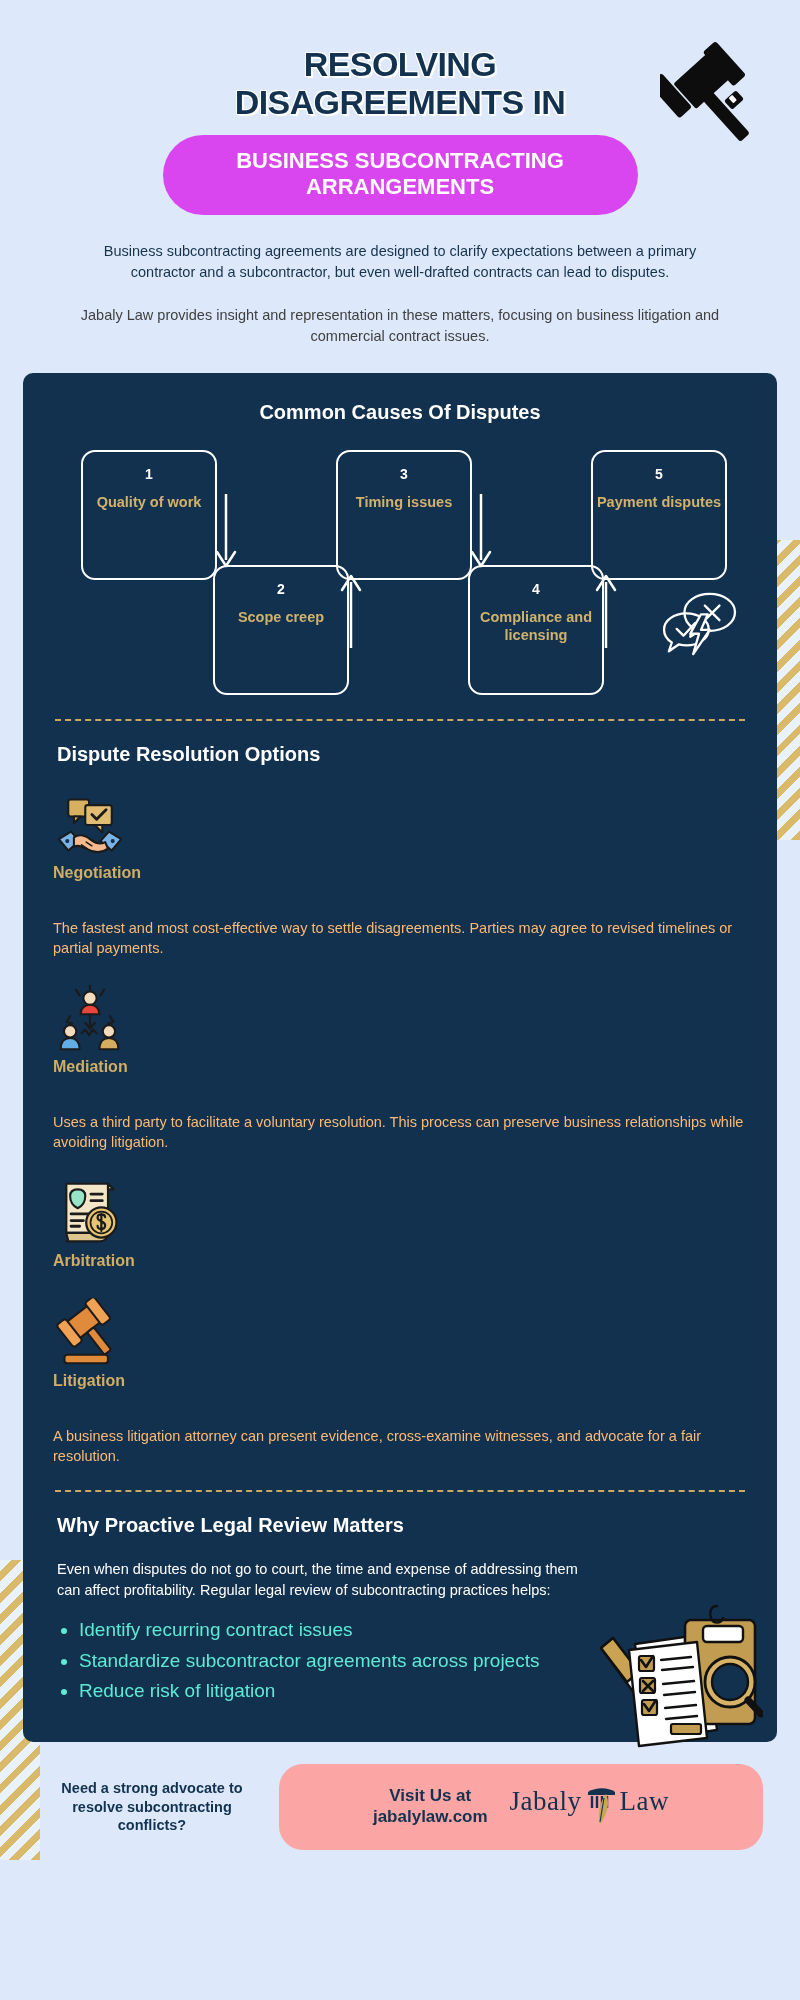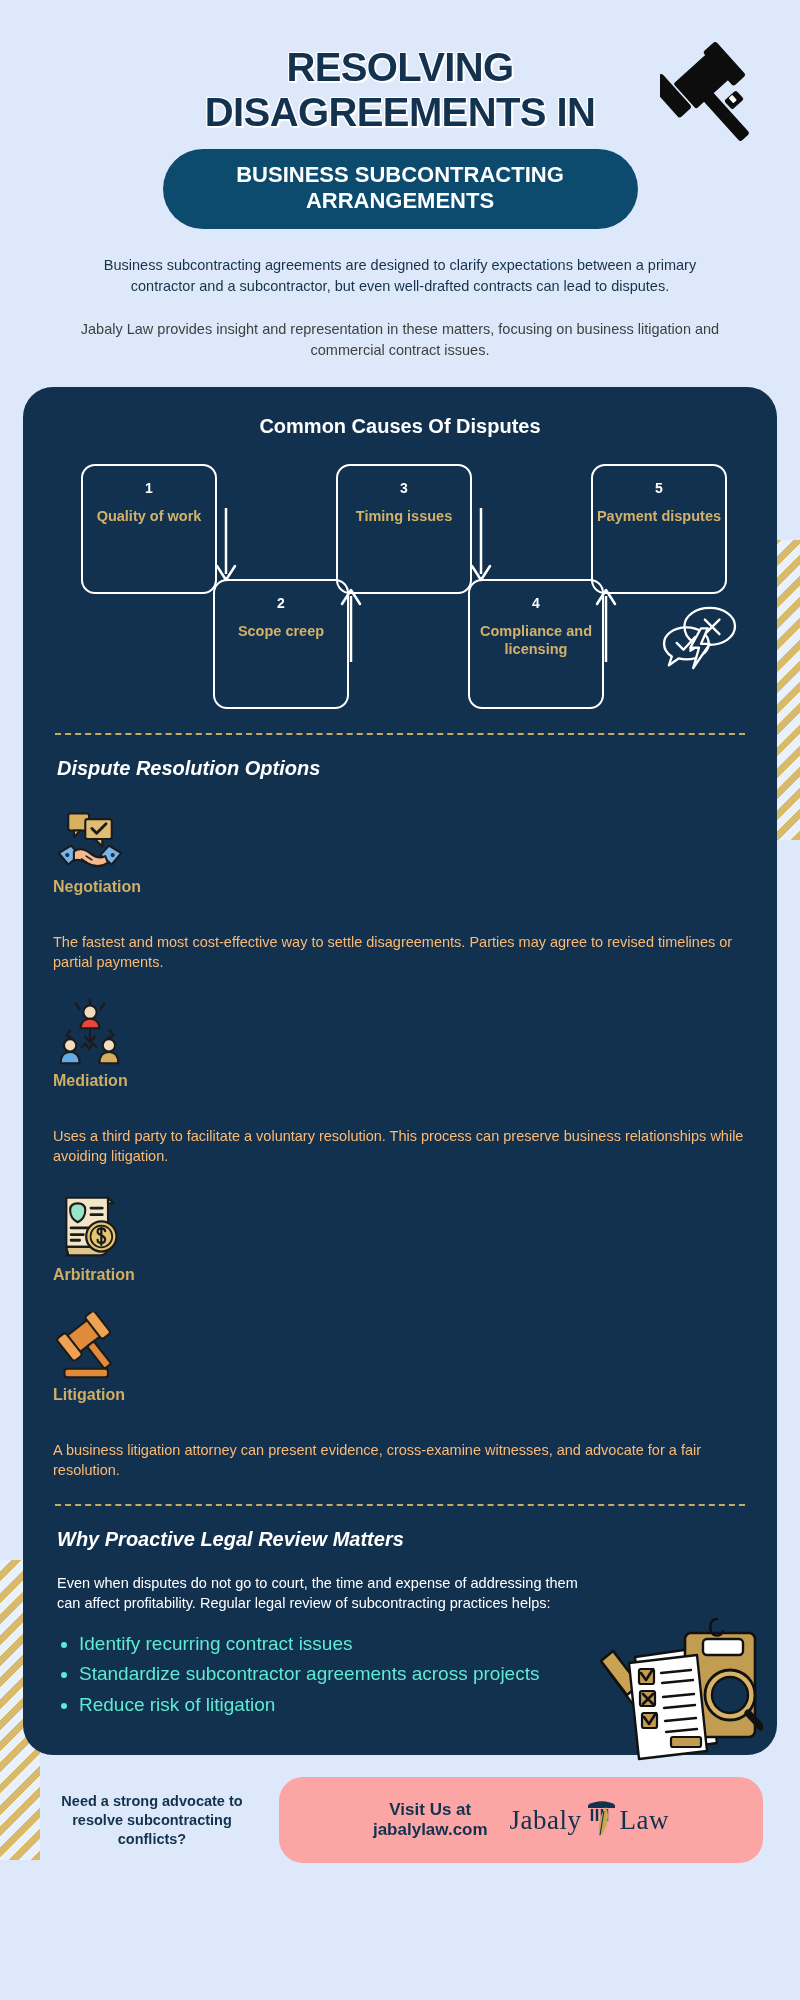--- a/index.html
+++ b/index.html
@@ -20,39 +20,39 @@
     z-index:0;
   }
   .stripes.right { right:0; top:540; width:40px; height:300px; }
   .stripes.left  { left:0;  top:1560px; width:40px; height:300px; }
 
   
   .header { position:relative; z-index:2; padding-top:45px; }
   .title {
     text-align:center;
     color:#12324f;
-    font-size:40px;
+    font-size:34px;
     font-weight:bold;
     line-height:1.12;
     letter-spacing:-0.6px;
     text-shadow: 2px 2px 0 #ffffff, -1px -1px 0 #ffffff, 1px -1px 0 #fff, -1px 1px 0 #fff;
     padding:0 60px;
     text-transform:uppercase;
   }
   .gavel-icon {
     position:absolute;
     right:20px; top:32px;
     width:120px; height:110px;
     z-index:3;
   }
 
   .subtitle-pill {
     margin:14px auto 0;
     width:475px;
-    background:#0c4a6e;
+    background:#d946ef;
     border-radius:40px;
     padding:13px 30px 15px;
     text-align:center;
     color:#ffffff;
     font-size:22px;
     font-weight:bold;
     line-height:1.18;
     text-transform:uppercase;
     position:relative; z-index:2;
   }
@@ -76,21 +76,21 @@
     line-height:1.45;
     position:relative; z-index:2;
   }
 
   
   .card {
     position:relative; z-index:2;
     margin:26px auto 0;
     width:754px;
     background:#12314f;
-    border-radius:30px;
+    border-radius:10px;
     padding:28px 30px 34px;
     color:#ffffff;
   }
 
   .card-h1 {
     text-align:center;
     font-size:20px;
     font-weight:bold;
     margin-bottom:26px;
   }
@@ -134,21 +134,20 @@
     margin:24px 2px 22px;
     height:0;
   }
 
   
   .sec-h {
     font-size:20px;
     font-weight:bold;
     color:#ffffff;
     margin:2px 0 22px 4px;
-    font-style:italic;
   }
   .opt {
     display:flex;
     align-items:flex-start;
     margin-bottom:24px;
     flex-direction:column;
   }
   .opt-icon {
     width:74px; min-width:74px;
     height:74px;
@@ -217,21 +216,21 @@
     justify-content:center;
     gap:22px;
   }
   .visit {
     color:#12324f;
     font-size:17px;
     font-weight:bold;
     line-height:1.22;
     text-align:center;
   }
-  .logo { display:flex; align-items:center; }
+  .logo { display:flex; align-items:flex-start; }
   .logo-word {
     color:#12324f;
     font-family:"Liberation Serif", serif;
     font-size:27px;
     letter-spacing:0.5px;
   }
   .logo-mark { width:34px; height:42px; margin:0 2px; }
 </style>
 </head>
 <body>

